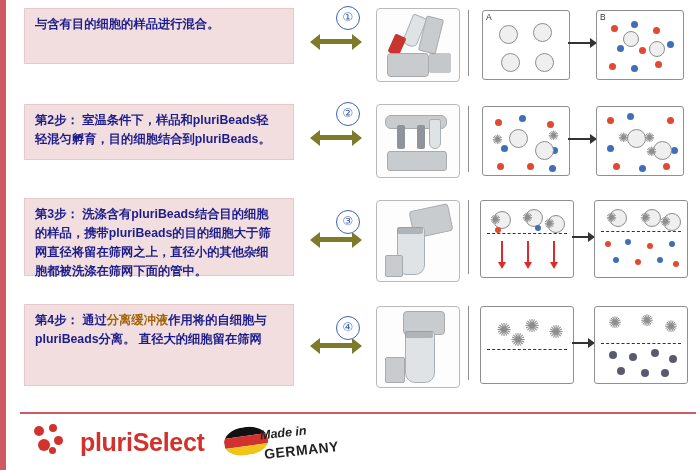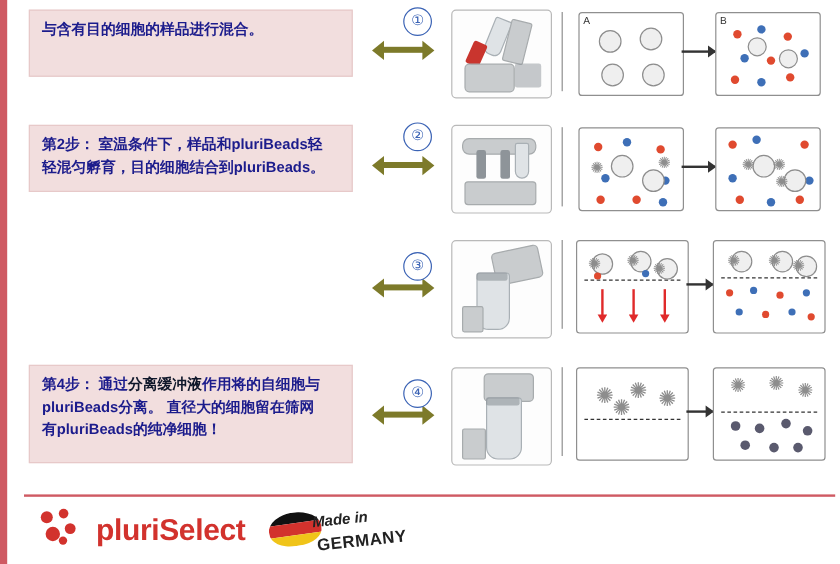--- a/index.html
+++ b/index.html
@@ -45,21 +45,21 @@
     padding: 6px 8px 6px 10px;
     font-size: 12.3px;
     line-height: 1.55;
     color: #1c1c8c;
     font-weight: bold;
   }
   .row.r1 .text-box { height: 56px; }
   .row.r2 .text-box { height: 56px; }
   .row.r3 .text-box { height: 78px; }
   .row.r4 .text-box { height: 82px; }
-  .text-box .accent { color: #0f172a; }
+  .text-box .accent { color: #a16207; }
 
   
   .arrow {
     position: absolute;
     top: 26px;
     left: 286px;
     width: 52px;
     height: 16px;
   }
   .row.r3 .arrow { top: 34px; }
@@ -428,20 +428,26 @@
       <span class="dot" style="left:66px;top:56px;width:7px;height:7px;background:#e04a2f;"></span>
       <span class="cell-ring" style="left:30px;top:22px;width:17px;height:17px;"></span>
       <span class="gear" style="left:20px;top:24px;">✺</span>
       <span class="gear" style="left:46px;top:24px;">✺</span>
       <span class="cell-ring" style="left:56px;top:34px;width:17px;height:17px;"></span>
       <span class="gear" style="left:48px;top:38px;">✺</span>
     </div>
   </div>
 
   <div class="row r3">
+    <div class="text-box">
+      <div>第3步： 洗涤含有pluriBeads结合目的细胞</div>
+      <div>的样品，携带pluriBeads的目的细胞大于筛</div>
+      <div>网直径将留在筛网之上，直径小的其他杂细</div>
+      <div>胞都被洗涤在筛网下面的管中。</div>
+    </div>
 
     <div class="arrow">
       <div class="head-l"></div>
       <div class="bar"></div>
       <div class="head-r"></div>
     </div>
 
     <div class="circle">③</div>
 
     <div class="photo">
@@ -496,21 +502,20 @@
       <span class="dot" style="left:78px;top:60px;width:6px;height:6px;background:#e04a2f;"></span>
     </div>
   </div>
 
   <div class="row r4">
     <div class="text-box">
       <div>
         <span>第4步： 通过<span class="accent">分离缓冲液</span>作用将的自细胞与</span>
       </div>
       <div>pluriBeads分离。  直径大的细胞留在筛网</div>
-      <div>有pluriBeads的纯净细胞！</div>
     </div>
 
     <div class="arrow">
       <div class="head-l"></div>
       <div class="bar"></div>
       <div class="head-r"></div>
     </div>
 
     <div class="circle">④</div>
 

